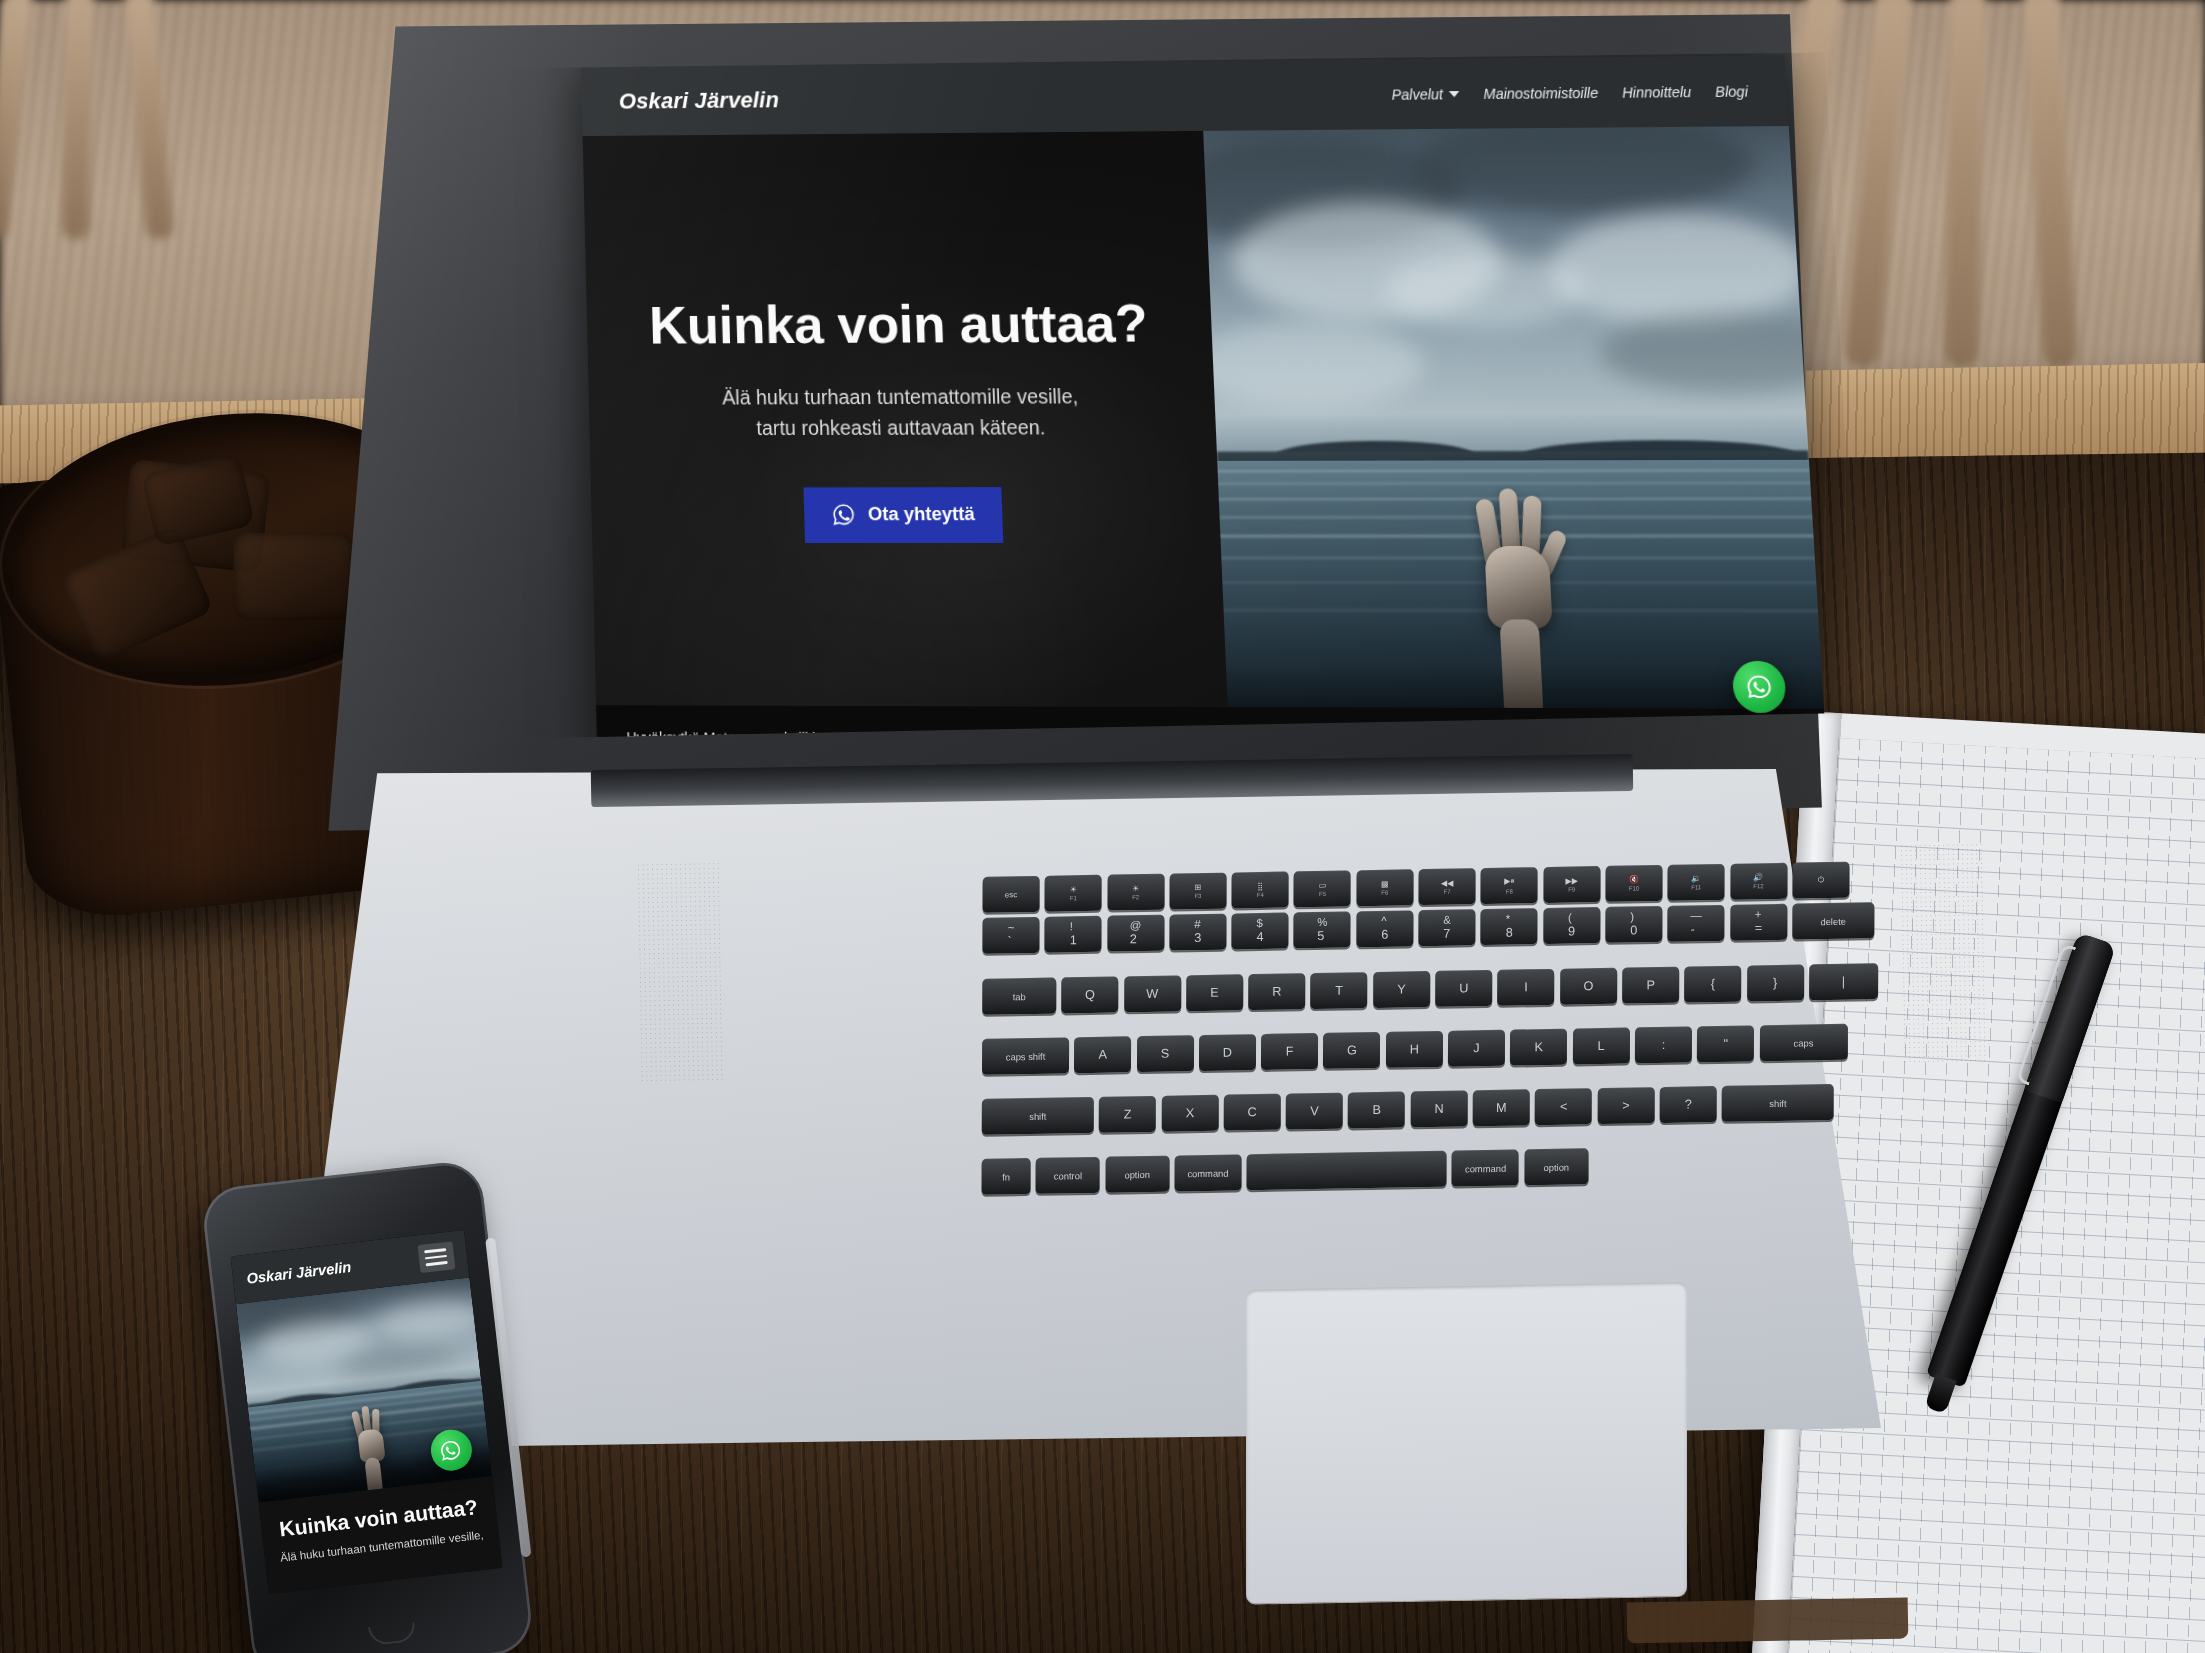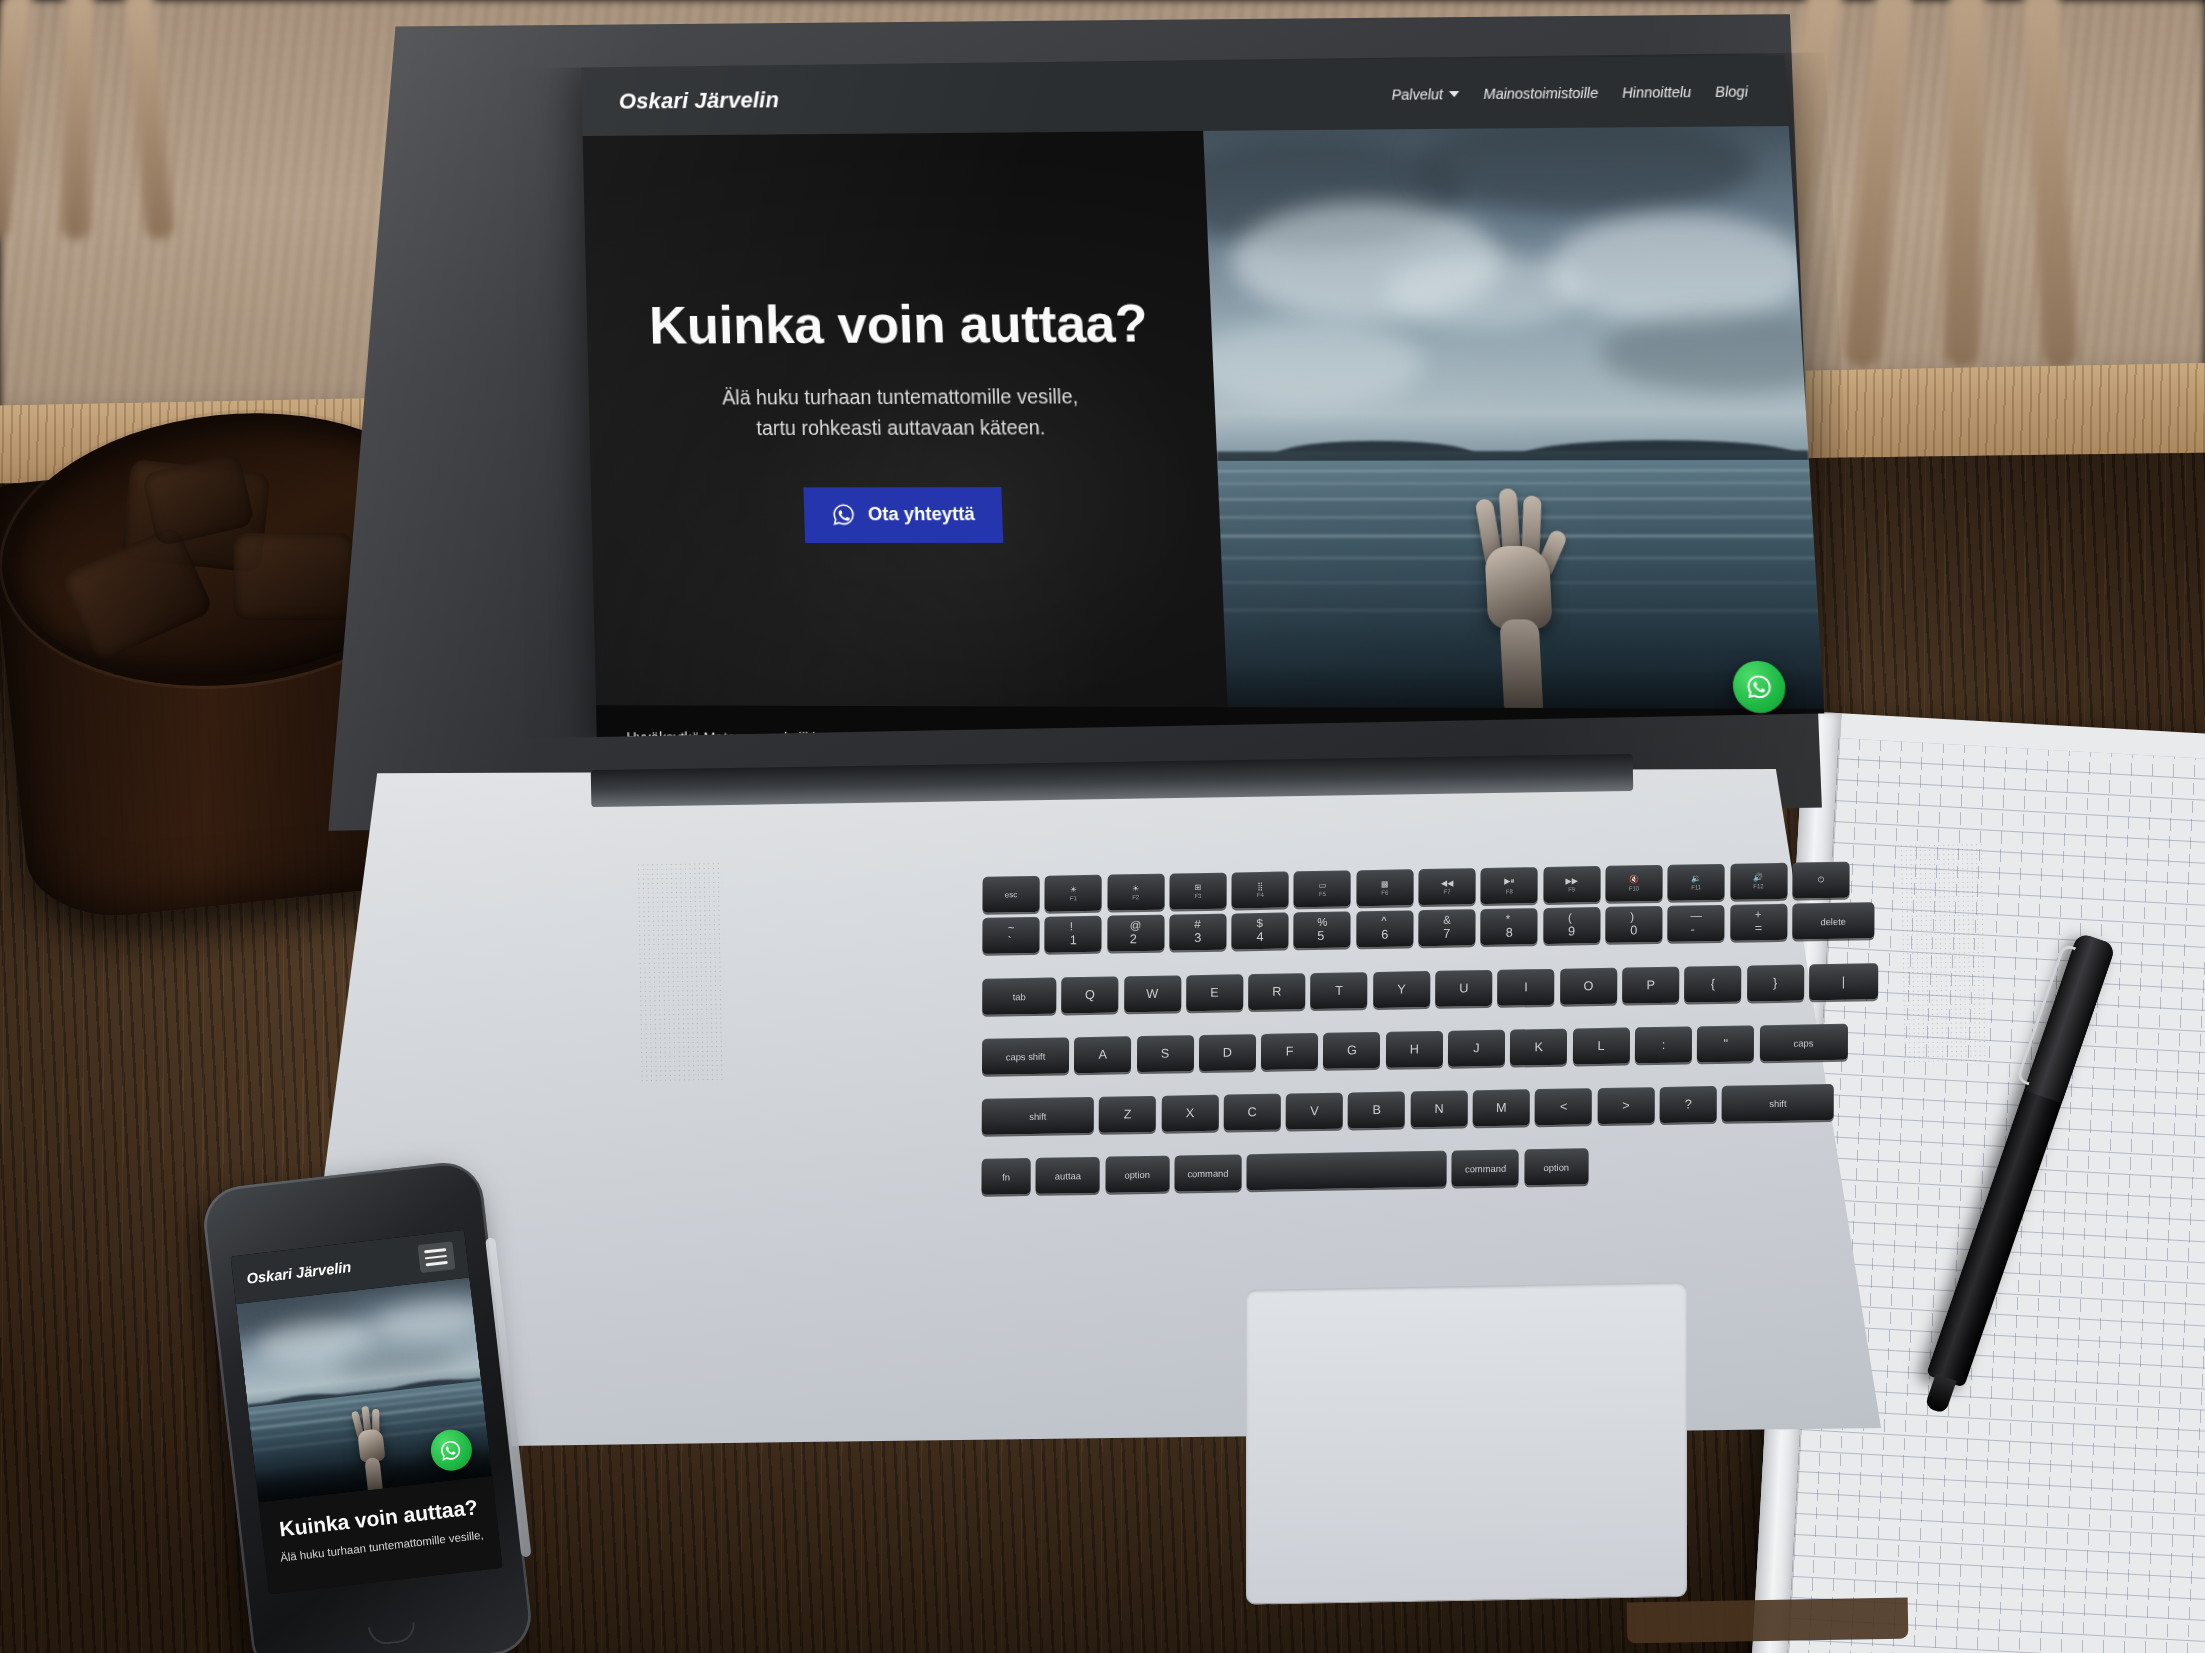--- a/index.html
+++ b/index.html
@@ -565,21 +565,21 @@
           </div>
           <div class="key lbl" style="width: 112px; height: 36px;">
             <span style="font-size:9.4px">shift</span>
           </div>
         </div>
       <div class="krow" id="kb-sp" style="top:282px;">
           <div class="key lbl" style="width: 49px; height: 36px;">
             <span style="font-size:9.4px">fn</span>
           </div>
           <div class="key lbl" style="width: 64px; height: 36px;">
-            <span style="font-size:9.4px">auttaa</span>
+            <span style="font-size:9.4px">control</span>
           </div>
           <div class="key lbl" style="width: 64px; height: 36px;">
             <span style="font-size:9.4px">option</span>
           </div>
           <div class="key lbl" style="width: 67px; height: 36px;">
             <span style="font-size:9.4px">command</span>
           </div>
           <div class="key lbl" style="width: 200px; height: 36px;">
             <span style="font-size:9.4px"></span>
           </div>

